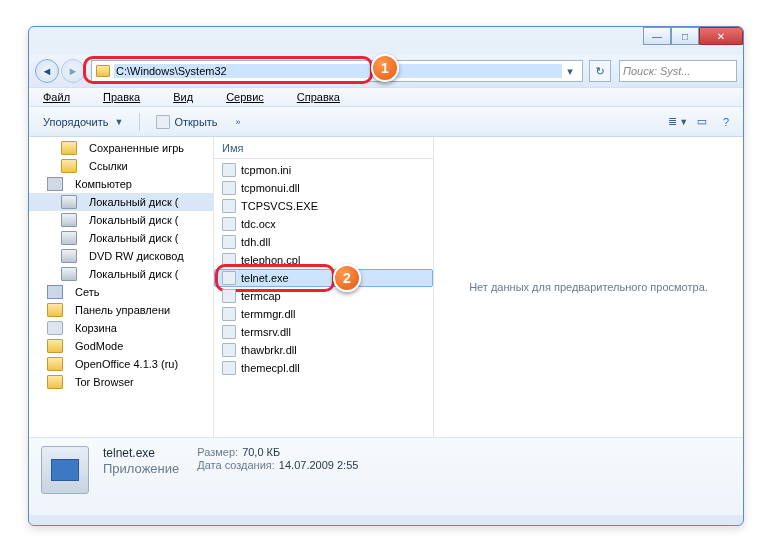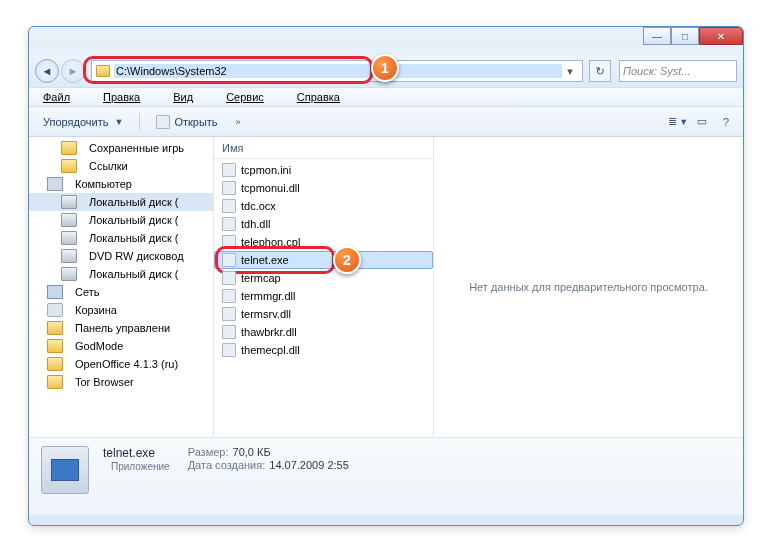--- a/index.html
+++ b/index.html
@@ -52,21 +52,21 @@
 .preview-pane { width: 310px; border-left: 1px solid #e0e6ee; display: flex; align-items: center; justify-content: center; color: #6a7a8c; padding: 10px; text-align: center; }
 .details-pane { height: 78px; border-top: 1px solid #dce5ef; background: linear-gradient(#f7fafd, #eef4fa); display: flex; align-items: flex-start; padding: 8px 12px; gap: 14px; }
 .big-icon { width: 48px; height: 48px; background: linear-gradient(#e6edf5, #c8d4e2); border: 1px solid #a0b0c2; border-radius: 3px; display: flex; align-items: center; justify-content: center; }
 .big-icon-inner { width: 28px; height: 22px; background: #3d78c4; border: 1px solid #2a5a9c; }
 .detail-cols { display: flex; gap: 18px; }
 .detail-col { display: flex; flex-direction: column; gap: 1px; }
 .detail-row { display: flex; gap: 4px; }
 .detail-label { color: #6a7a8c; }
 .detail-value { color: #2a3a4c; }
 .detail-name { font-size: 12px; color: #1a2a3c; }
-.detail-type { color: #6a7a8c; font-size: 10px; margin-left: 8px; }
+.detail-type { color: #6a7a8c; font-size: 13px; }
 .chev { font-size: 9px; color: #3a5a80; margin-left: 2px; }
 </style>
 </head>
 <body>
 
 <div class="wrapper">
 
   <div class="titlebar">
     <div class="win-controls">
       <div class="win-btn min">—</div>
@@ -152,26 +152,26 @@
         </div>
         <div class="tree-item l2">
           <span class="ticon ti-drive"></span>
           <span>Локальный диск (</span>
         </div>
         <div class="tree-item">
           <span class="ticon ti-net"></span>
           <span>Сеть</span>
         </div>
         <div class="tree-item">
+          <span class="ticon ti-folder"></span>
+          <span>Панель управлени</span>
+        </div>
+        <div class="tree-item">
           <span class="ticon ti-trash"></span>
           <span>Корзина</span>
-        </div>
-        <div class="tree-item">
-          <span class="ticon ti-folder"></span>
-          <span>Панель управлени</span>
         </div>
         <div class="tree-item">
           <span class="ticon ti-folder"></span>
           <span>GodMode</span>
         </div>
         <div class="tree-item">
           <span class="ticon ti-folder"></span>
           <span>OpenOffice 4.1.3 (ru)</span>
         </div>
         <div class="tree-item">
@@ -182,20 +182,24 @@
     <div class="file-pane">
       <div class="col-header">Имя</div>
       <div class="file-list" id="filelist">
           <div class="file-item">
             <span class="ficon"></span>
             <span>tcpmon.ini</span>
           </div>
           <div class="file-item">
             <span class="ficon"></span>
             <span>tcpmonui.dll</span>
+          </div>
+          <div class="file-item">
+            <span class="ficon"></span>
+            <span>TCPSVCS.EXE</span>
           </div>
           <div class="file-item">
             <span class="ficon"></span>
             <span>tdc.ocx</span>
           </div>
           <div class="file-item">
             <span class="ficon"></span>
             <span>tdh.dll</span>
           </div>
           <div class="file-item">

